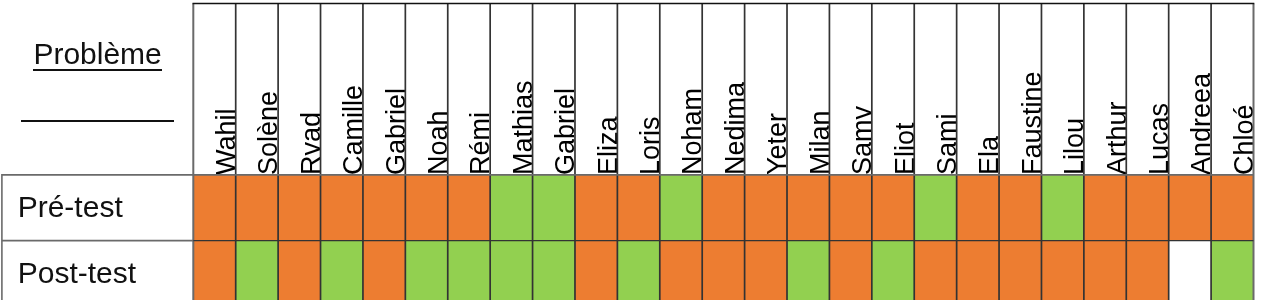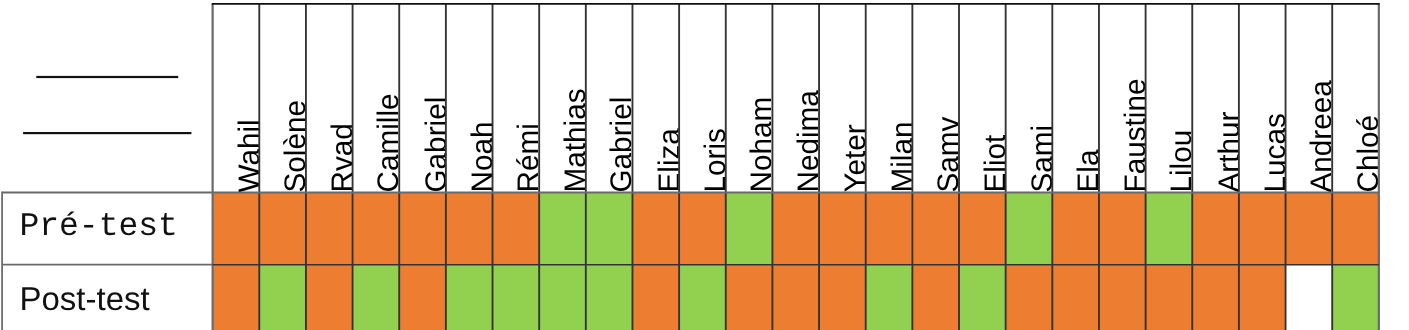--- a/index.html
+++ b/index.html
@@ -25,20 +25,21 @@
 
   
   .rowlbl{position:absolute;font-size:30px;line-height:30px;color:#111;white-space:nowrap;}
 </style>
 </head>
 <body>
 
 <div id="root">
 
   <div id="title">
+    <div class="tline" style="left:33.4px;top:39.4px;">Problème</div>
     <div class="tul" style="left:33.4px;top:68.5px;width:129px;"></div>
     <div class="tul" style="left:20.7px;top:119.6px;width:153.3px;"></div>
   </div>
 
   <div id="fills">
       <div class="cell" style="left: 1.9px; top: 175px; width: 191.4px; height: 65.6px; background: rgb(255, 255, 255);"></div>
       <div class="cell" style="left: 193.3px; top: 175px; width: 42.408px; height: 65.6px; background: rgb(237, 125, 49);"></div>
       <div class="cell" style="left: 235.708px; top: 175px; width: 42.408px; height: 65.6px; background: rgb(237, 125, 49);"></div>
       <div class="cell" style="left: 278.116px; top: 175px; width: 42.408px; height: 65.6px; background: rgb(237, 125, 49);"></div>
       <div class="cell" style="left: 320.524px; top: 175px; width: 42.408px; height: 65.6px; background: rgb(237, 125, 49);"></div>
@@ -84,21 +85,21 @@
       <div class="cell" style="left: 914.236px; top: 240.9px; width: 42.408px; height: 66.1px; background: rgb(237, 125, 49);"></div>
       <div class="cell" style="left: 956.644px; top: 240.9px; width: 42.408px; height: 66.1px; background: rgb(237, 125, 49);"></div>
       <div class="cell" style="left: 999.052px; top: 240.9px; width: 42.408px; height: 66.1px; background: rgb(237, 125, 49);"></div>
       <div class="cell" style="left: 1041.46px; top: 240.9px; width: 42.408px; height: 66.1px; background: rgb(237, 125, 49);"></div>
       <div class="cell" style="left: 1083.87px; top: 240.9px; width: 42.408px; height: 66.1px; background: rgb(237, 125, 49);"></div>
       <div class="cell" style="left: 1126.28px; top: 240.9px; width: 42.408px; height: 66.1px; background: rgb(237, 125, 49);"></div>
       <div class="cell" style="left: 1168.68px; top: 240.9px; width: 42.408px; height: 66.1px; background: rgb(255, 255, 255);"></div>
       <div class="cell" style="left: 1211.09px; top: 240.9px; width: 42.408px; height: 66.1px; background: rgb(146, 208, 80);"></div>
     </div>
   <div id="labels">
-      <div class="rowlbl" style="left: 17.7px; top: 192.4px; font-family: Liberation Mono, monospace;">Pré-test</div>
+      <div class="rowlbl" style="left: 17.7px; top: 192.4px;">Pré-test</div>
       <div class="rowlbl" style="left: 17.7px; top: 257.7px;">Post-test</div>
     </div>
   <div id="names">
       <div class="hcell" style="left: 193.3px; top: 3.5px; width: 42.408px; height: 171.4px; background: rgb(255, 255, 255);">
         <div class="vname">Wahil</div>
       </div>
       <div class="hcell" style="left: 235.708px; top: 3.5px; width: 42.408px; height: 171.4px; background: rgb(255, 255, 255);">
         <div class="vname">Solène</div>
       </div>
       <div class="hcell" style="left: 278.116px; top: 3.5px; width: 42.408px; height: 171.4px; background: rgb(255, 255, 255);">

